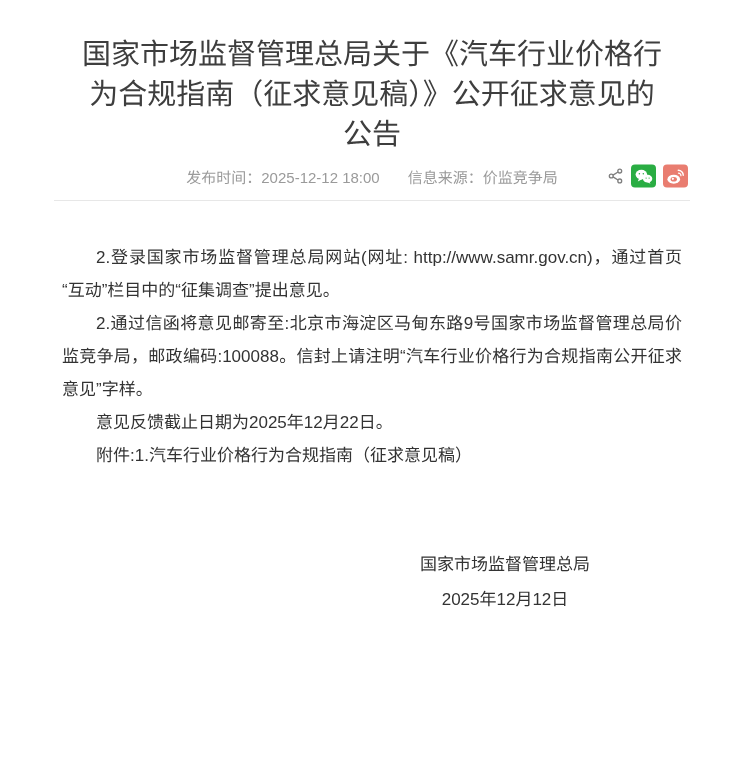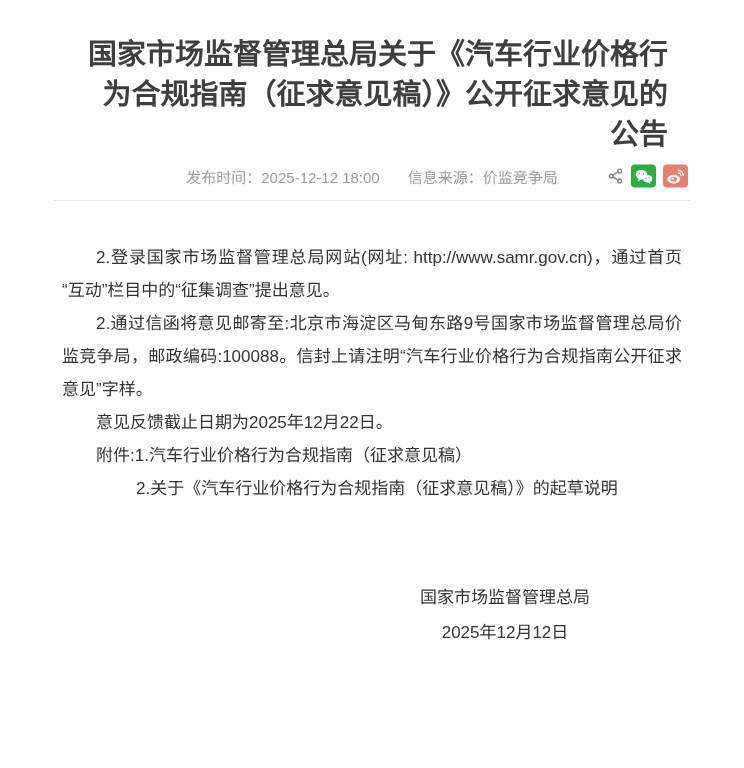--- a/index.html
+++ b/index.html
@@ -18,22 +18,22 @@
   }
   .container {
     width: 636px;
     margin: 0 auto;
   }
   .title {
     margin: 34px auto 0;
     max-width: 592px;
     font-size: 29px;
     line-height: 40px;
-    font-weight: 700;
-    text-align: right;
+    font-weight: 400;
+    text-align: center;
     color: #3e3e3e;
     letter-spacing: 0;
   }
   .meta-row {
     position: relative;
     margin-top: 8px;
     height: 28px;
     display: flex;
     align-items: center;
     justify-content: center;
@@ -148,21 +148,20 @@
 
     <div class="divider"></div>
 
     <div class="article">
       <p>2.登录国家市场监督管理总局网站(网址: http://www.samr.gov.cn)，通过首页“互动”栏目中的“征集调查”提出意见。</p>
       <p>2.通过信函将意见邮寄至:北京市海淀区马甸东路9号国家市场监督管理总局价监竞争局，邮政编码:100088。信封上请注明“汽车行业价格行为合规指南公开征求意见”字样。</p>
       <p>意见反馈截止日期为2025年12月22日。</p>
 
       <div class="attachments">
         <p>附件:1.汽车行业价格行为合规指南（征求意见稿）</p>
-        <p class="attach-line-2">2.关于《汽车行业价格行为合规指南（征求意见稿）》的起草说明</p>
       </div>
 
       <div class="signature">
         <div class="sig-name">国家市场监督管理总局</div>
         <div class="sig-date">2025年12月12日</div>
       </div>
     </div>
 
   </div>
 </div>

